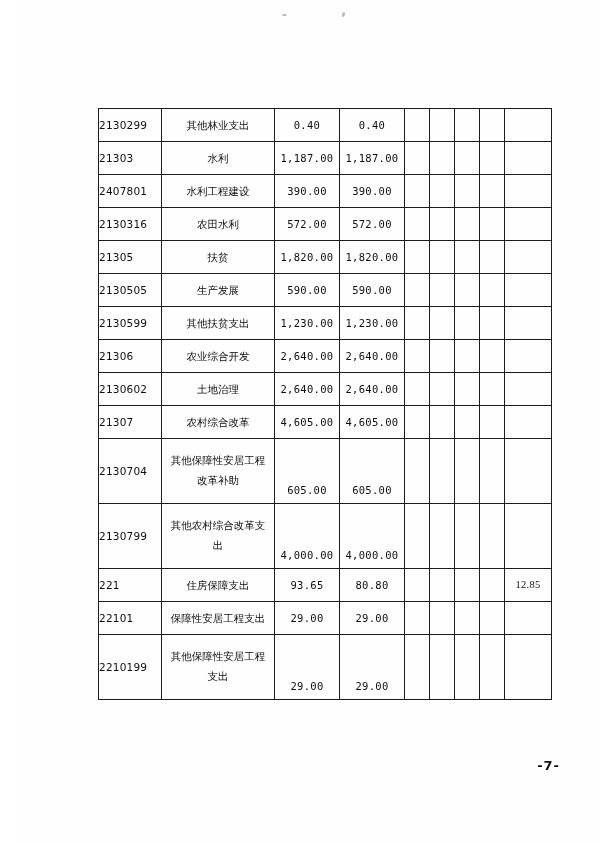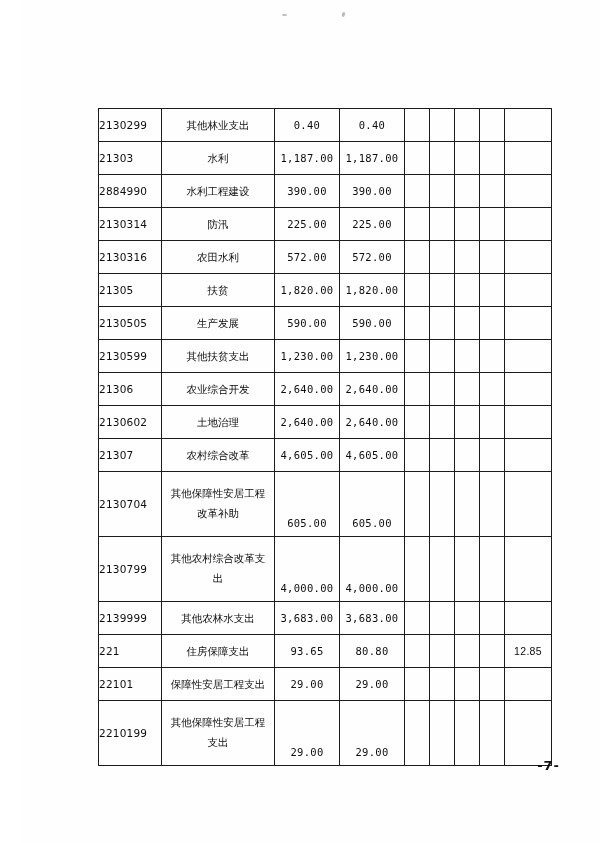--- a/index.html
+++ b/index.html
@@ -54,21 +54,21 @@
     vertical-align: middle;
     height: 32px;
     color: #0d0d0d;
   }
 
   .c-code   { width: 62px; text-align: left;  padding-left: 5px; letter-spacing: .2px; }
   .c-name   { width: 112px; text-align: center; padding: 2px 3px; }
   .c-v1     { width: 64px; text-align: center; font-family: "DejaVu Sans Mono", monospace; font-size: 9.5px; letter-spacing: .3px;}
   .c-v2     { width: 64px; text-align: center; font-family: "DejaVu Sans Mono", monospace; font-size: 9.5px; letter-spacing: .3px;}
   .c-s1, .c-s2, .c-s3, .c-s4 { width: 24px; }
-  .c-s5     { width: 46px; text-align: center; font-family: Liberation Sans, sans-serif; font-size: 9.5px; letter-spacing: .3px;}
+  .c-s5     { width: 46px; text-align: center; font-family: Liberation Serif, serif; font-size: 9.5px; letter-spacing: .3px;}
 
   tr.tall td { height: 58px; }
 
   .name-two {
     display: block;
     text-align: center;
     line-height: 1.9;
   }
 
   
@@ -112,35 +112,24 @@
             <td class="c-name">水利</td>
             <td class="c-v1">1,187.00</td>
             <td class="c-v2">1,187.00</td>
             <td class="c-s1"></td>
             <td class="c-s2"></td>
             <td class="c-s3"></td>
             <td class="c-s4"></td>
             <td class="c-s5"></td>
           </tr>
           <tr>
-            <td class="c-code">2884990</td>
+            <td class="c-code">2407801</td>
             <td class="c-name">水利工程建设</td>
             <td class="c-v1">390.00</td>
             <td class="c-v2">390.00</td>
-            <td class="c-s1"></td>
-            <td class="c-s2"></td>
-            <td class="c-s3"></td>
-            <td class="c-s4"></td>
-            <td class="c-s5"></td>
-          </tr>
-          <tr>
-            <td class="c-code">2130314</td>
-            <td class="c-name">防汛</td>
-            <td class="c-v1">225.00</td>
-            <td class="c-v2">225.00</td>
             <td class="c-s1"></td>
             <td class="c-s2"></td>
             <td class="c-s3"></td>
             <td class="c-s4"></td>
             <td class="c-s5"></td>
           </tr>
           <tr>
             <td class="c-code">2130316</td>
             <td class="c-name">农田水利</td>
             <td class="c-v1">572.00</td>
@@ -239,31 +228,20 @@
             </td>
             <td class="c-v1">4,000.00</td>
             <td class="c-v2">4,000.00</td>
             <td class="c-s1"></td>
             <td class="c-s2"></td>
             <td class="c-s3"></td>
             <td class="c-s4"></td>
             <td class="c-s5"></td>
           </tr>
           <tr>
-            <td class="c-code">2139999</td>
-            <td class="c-name">其他农林水支出</td>
-            <td class="c-v1">3,683.00</td>
-            <td class="c-v2">3,683.00</td>
-            <td class="c-s1"></td>
-            <td class="c-s2"></td>
-            <td class="c-s3"></td>
-            <td class="c-s4"></td>
-            <td class="c-s5"></td>
-          </tr>
-          <tr>
             <td class="c-code">221</td>
             <td class="c-name">住房保障支出</td>
             <td class="c-v1">93.65</td>
             <td class="c-v2">80.80</td>
             <td class="c-s1"></td>
             <td class="c-s2"></td>
             <td class="c-s3"></td>
             <td class="c-s4"></td>
             <td class="c-s5">12.85</td>
           </tr>

